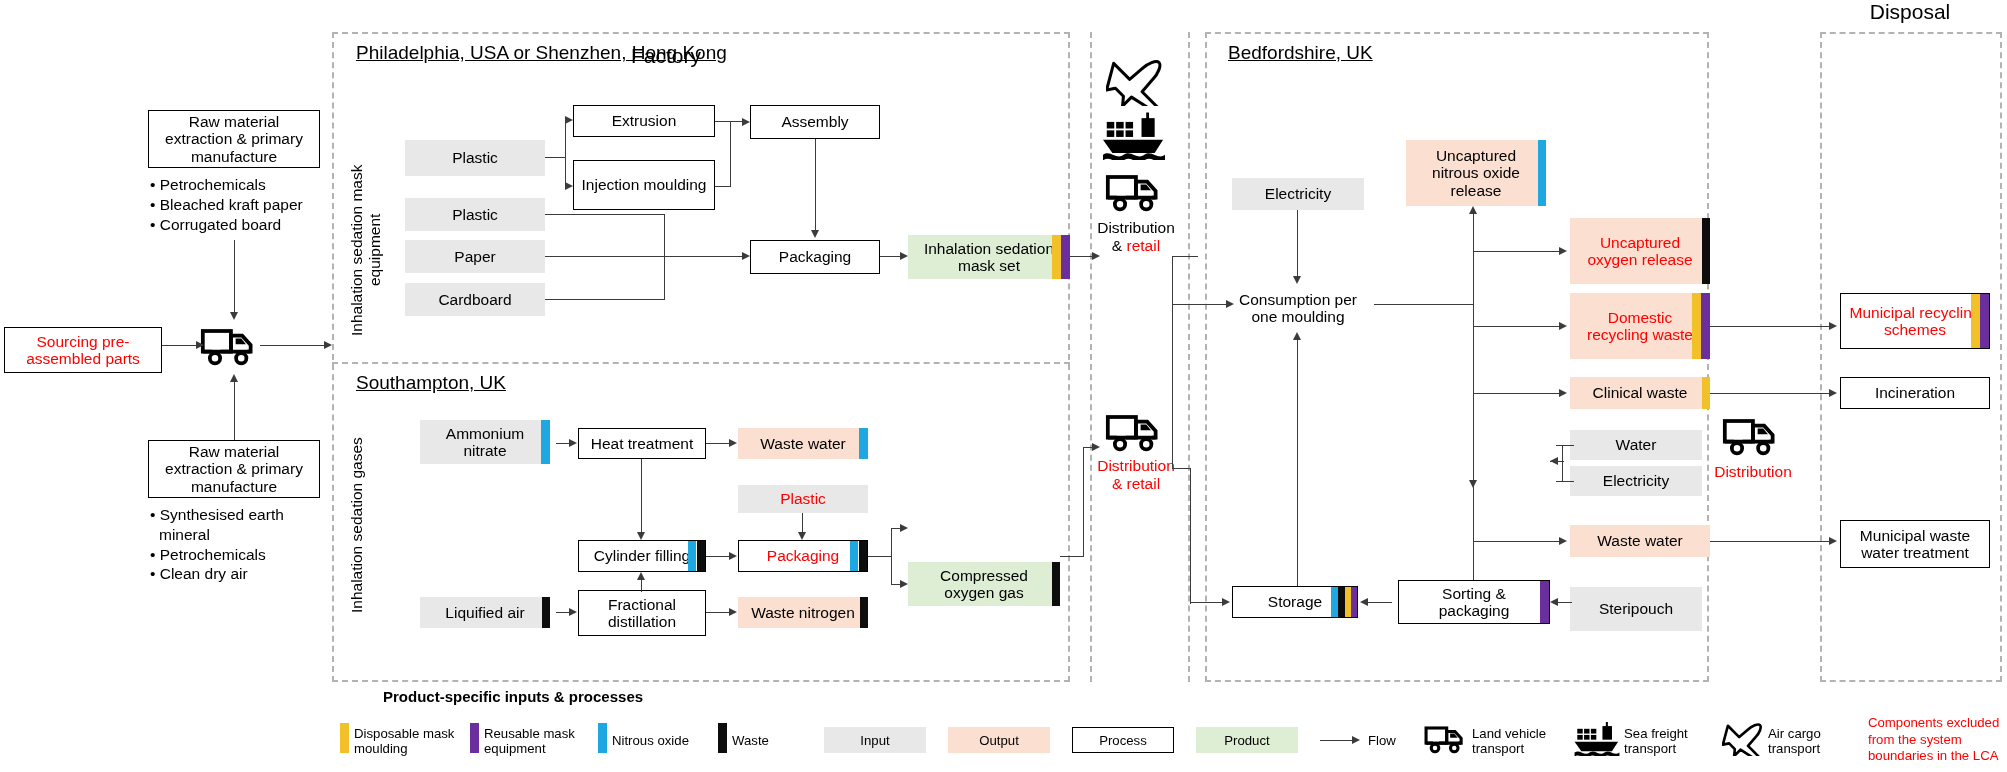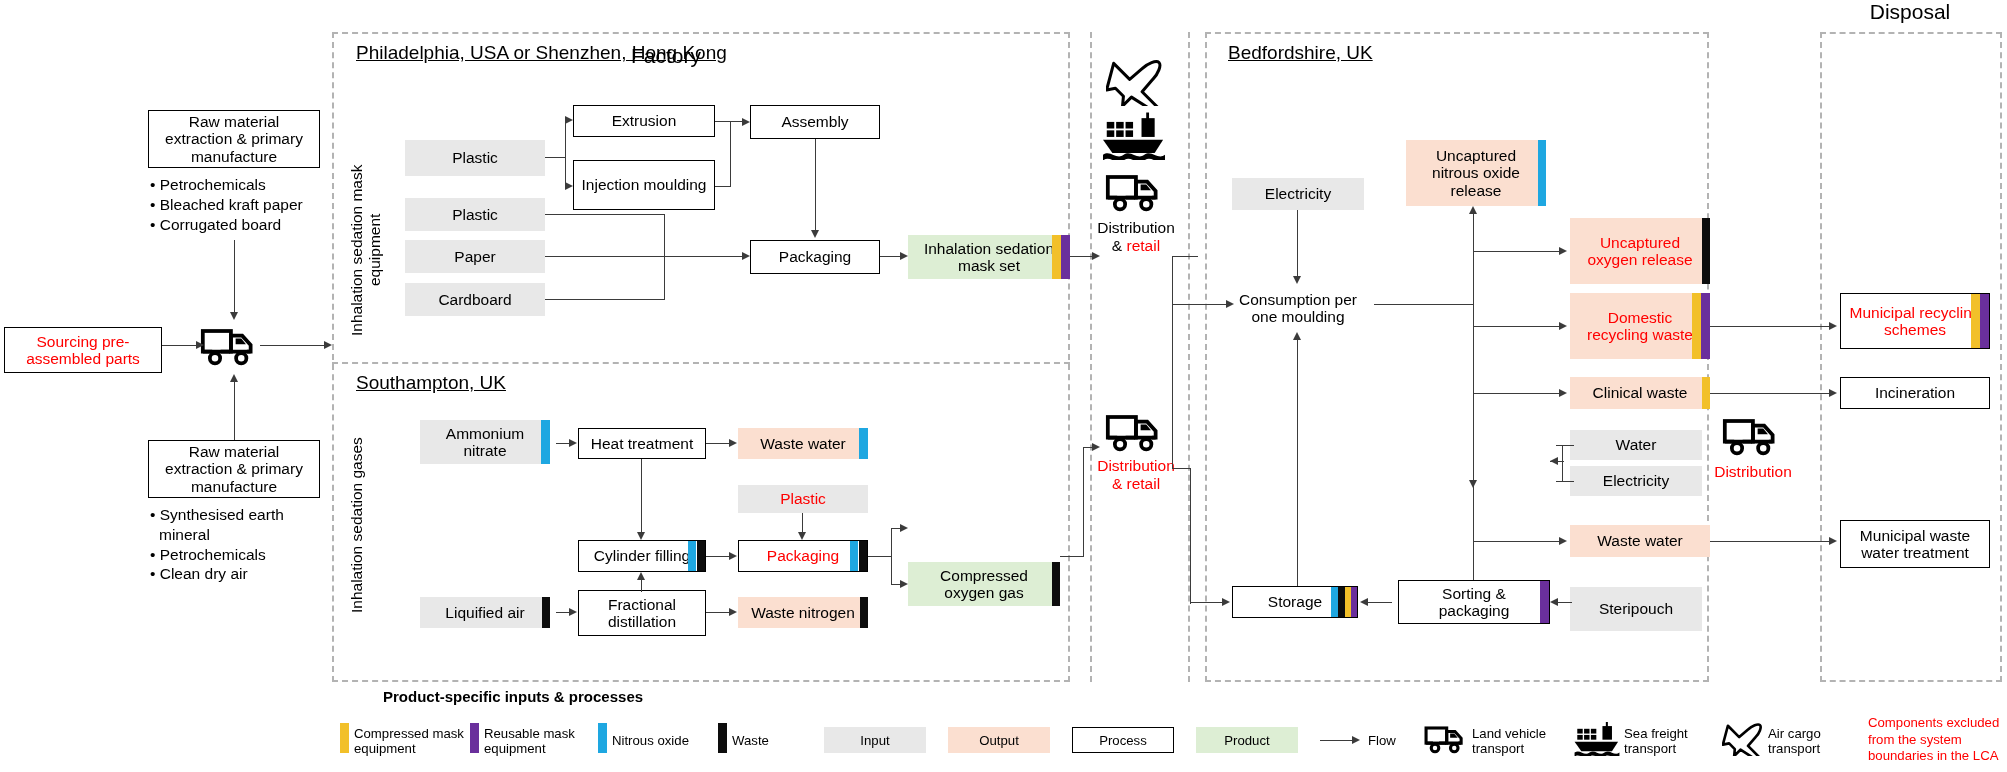--- a/index.html
+++ b/index.html
@@ -422,21 +422,21 @@
   <div class="ln lnh" style="left:1710px;top:326px;width:120px;"></div>
   <div class="ah ah-r" style="left:1829px;top:322px;"></div>
   <div class="ln lnh" style="left:1710px;top:393px;width:120px;"></div>
   <div class="ah ah-r" style="left:1829px;top:389px;"></div>
   <div class="ln lnh" style="left:1710px;top:541px;width:120px;"></div>
   <div class="ah ah-r" style="left:1829px;top:537px;"></div>
 
   <div class="abs bold" style="left:342px;top:688px;font-size:15px;margin-left:41px;">Product-specific inputs &amp; processes</div>
 
   <div class="abs swatch s-disp" style="left:340px;top:723px;width:9px;height:30px;"></div>
-  <div class="abs legend-label" style="left:354px;top:726px;width:110px;">Compressed mask equipment</div>
+  <div class="abs legend-label" style="left:354px;top:726px;width:110px;">Disposable mask moulding</div>
 
   <div class="abs swatch s-reuse" style="left:470px;top:723px;width:9px;height:30px;"></div>
   <div class="abs legend-label" style="left:484px;top:726px;width:108px;">Reusable mask equipment</div>
 
   <div class="abs swatch s-n2o" style="left:598px;top:723px;width:9px;height:30px;"></div>
   <div class="abs legend-label" style="left:612px;top:733px;width:100px;">Nitrous oxide</div>
 
   <div class="abs swatch s-o2" style="left:718px;top:723px;width:9px;height:30px;"></div>
   <div class="abs legend-label" style="left:732px;top:733px;width:70px;">Waste</div>
 

